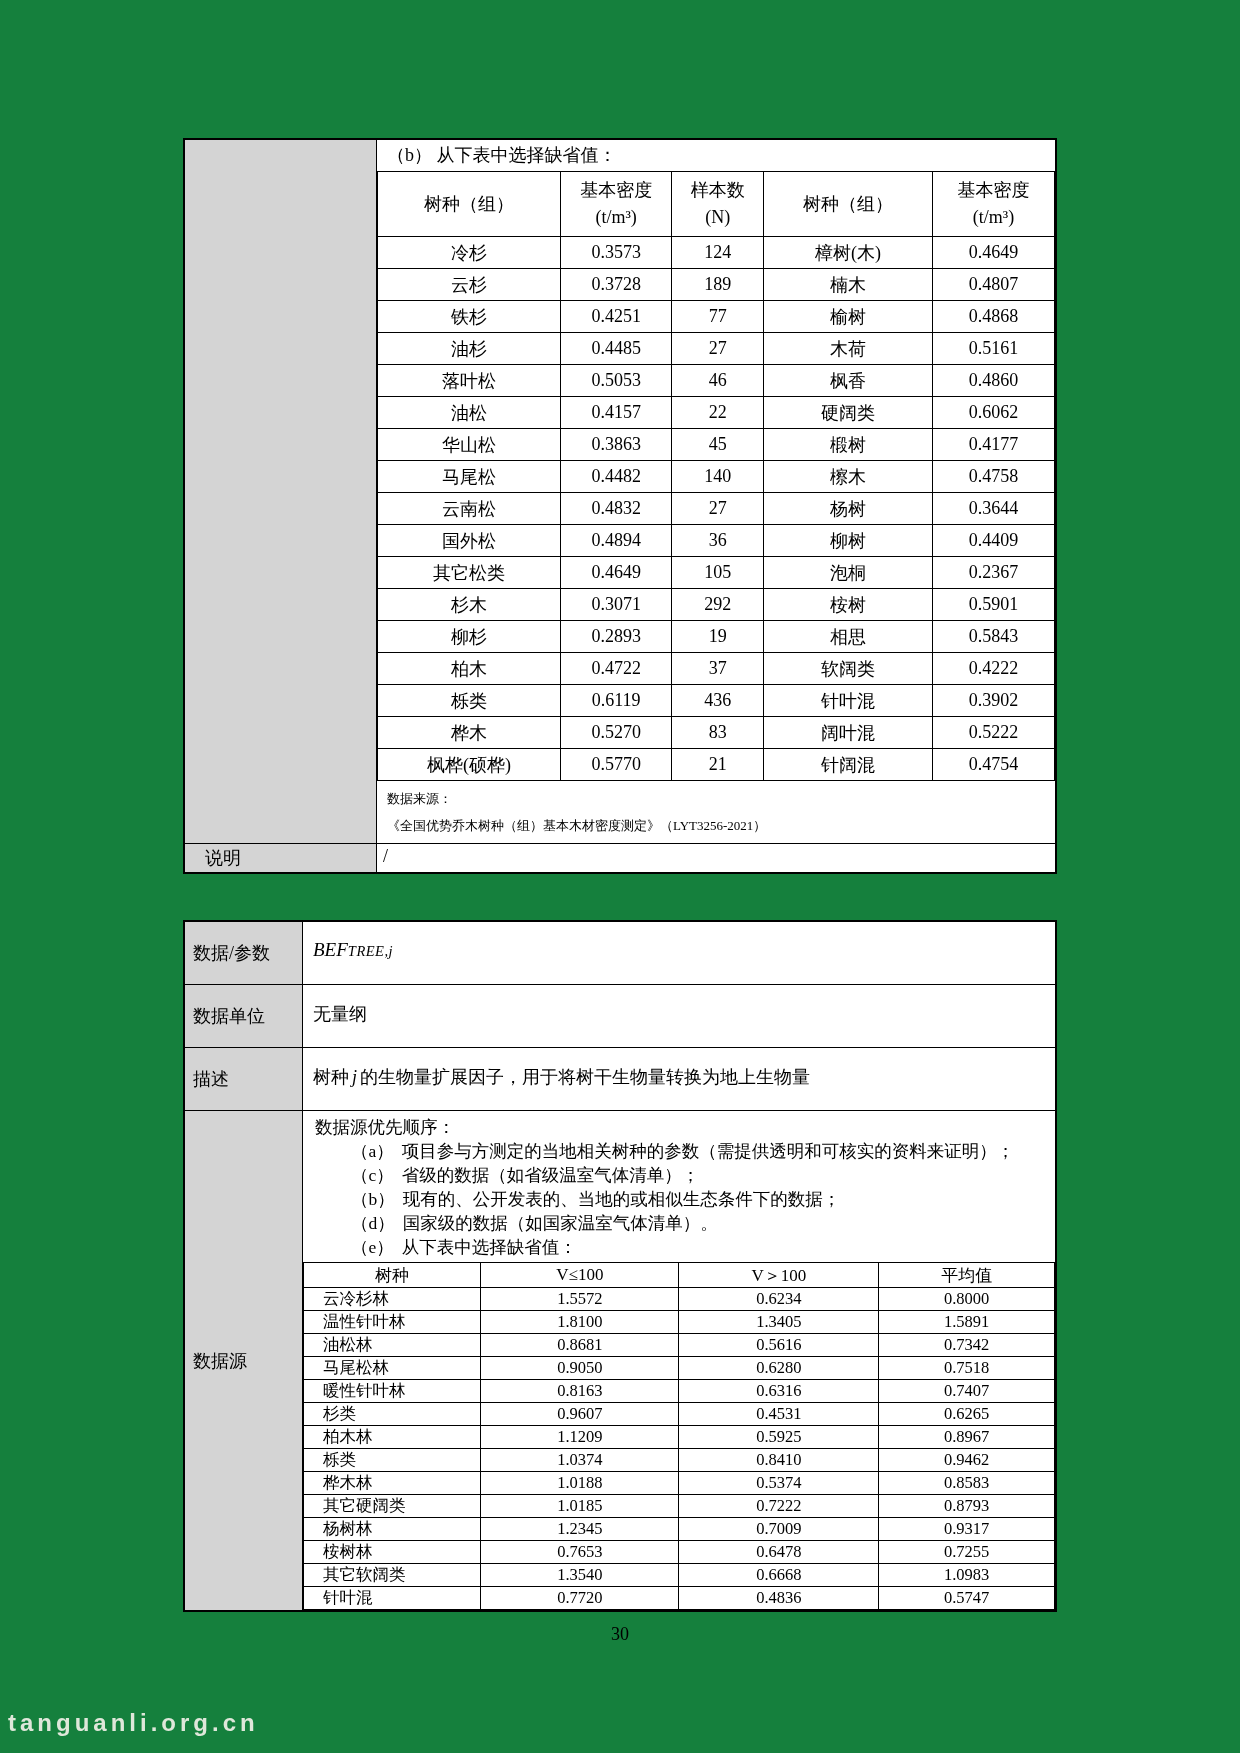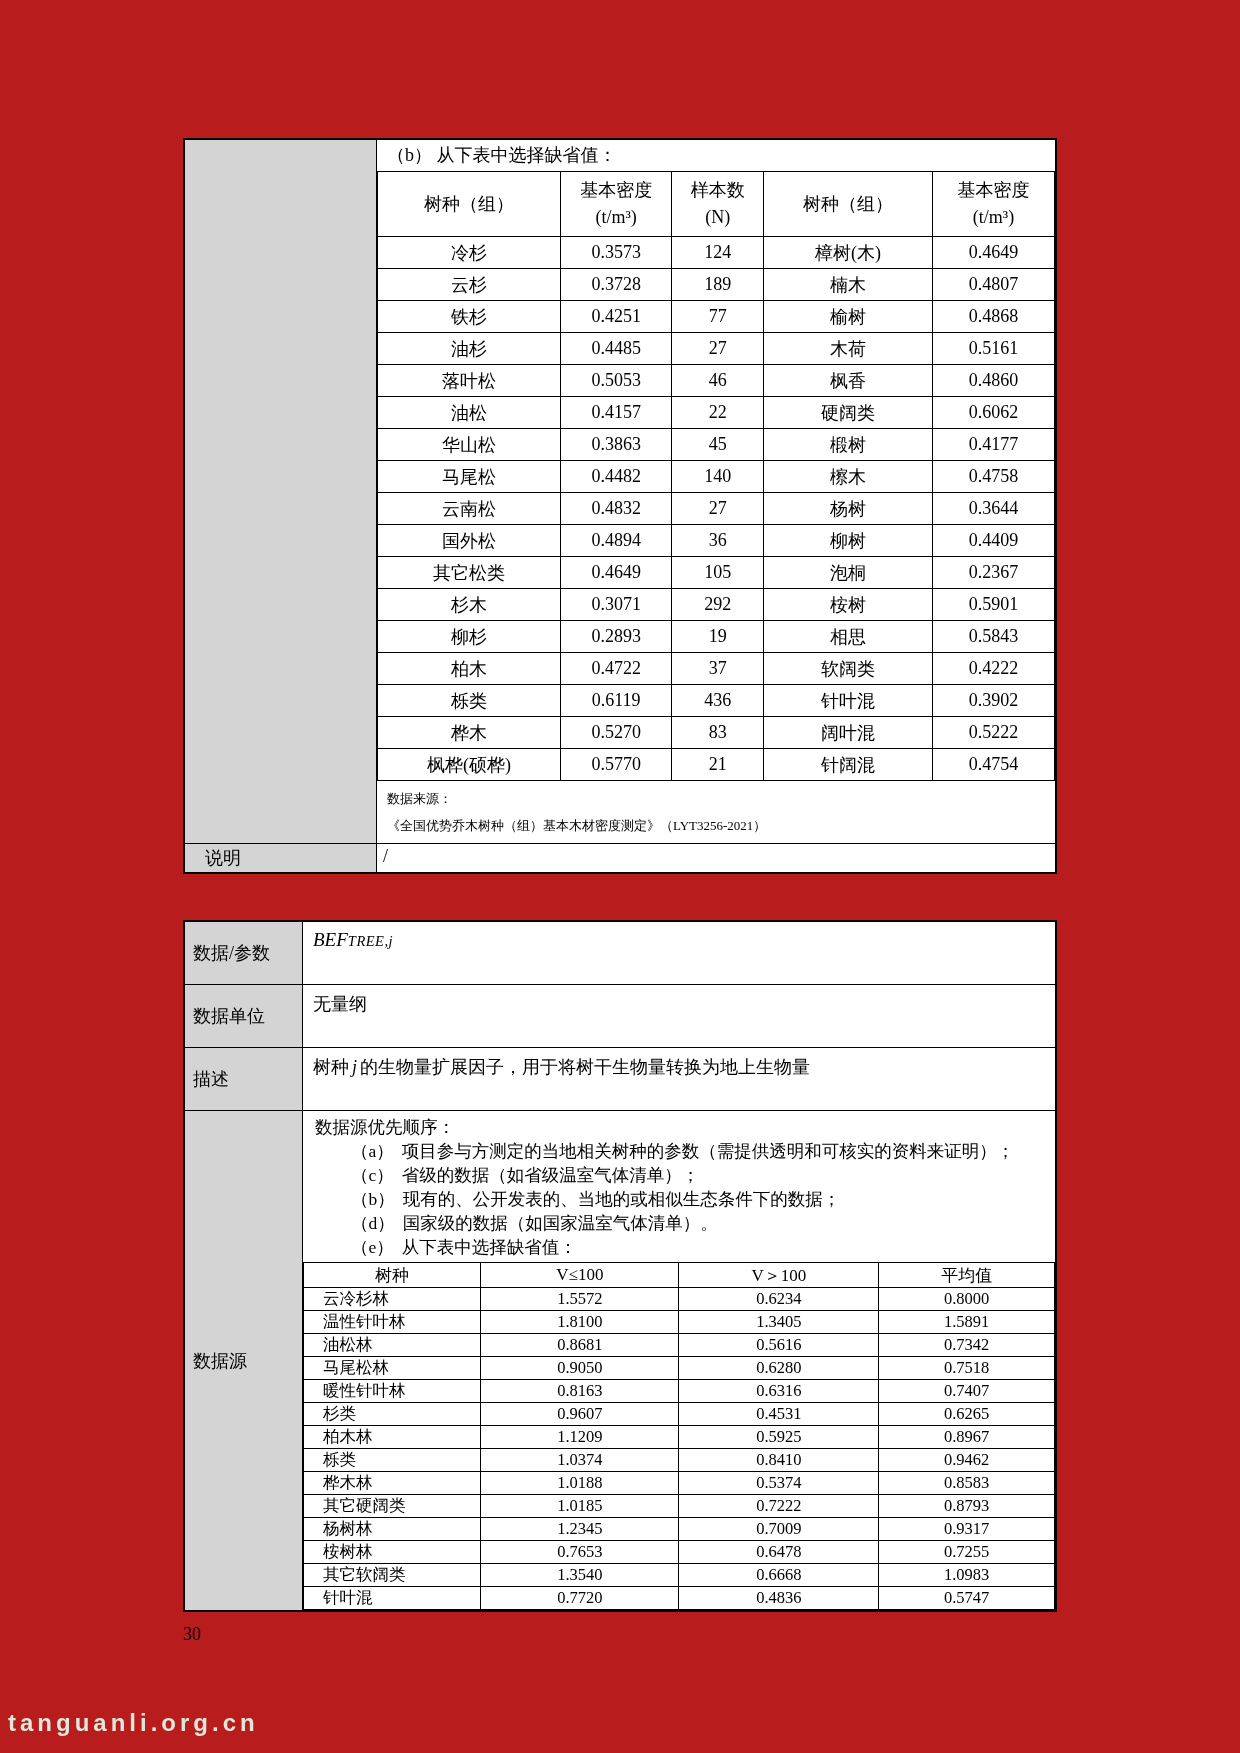--- a/index.html
+++ b/index.html
@@ -1,40 +1,40 @@
 <!DOCTYPE html>
 <html lang="zh"><head>
 <meta charset="utf-8">
 <style>
   html,body { margin:0; padding:0; background:#ffffff; }
   .page {
     position:relative;
     width:1240px; height:1753px;
-    background:#b91c1c;
+    background:#15803d;
     font-family:"Liberation Serif","DejaVu Serif",serif;
     color:#000;
     overflow:hidden;
   }
   .content { position:absolute; left:183px; top:138px; width:874px; }
 
   .block { border:2px solid #000; box-sizing:border-box; background:#fff; }
   .orow { display:grid; box-sizing:border-box; }
   .b1row1 { grid-template-columns:192px 1fr; }
   .b2row  { grid-template-columns:118px 1fr; border-top:1px solid #000; }
   .b2row.first { border-top:none; }
 
   .lblcell {
     background:#d4d4d4;
     border-right:1px solid #000;
     box-sizing:border-box;
     font-size:18px;
     padding:19px 8px;
   }
   .lblcell.vcenter { display:flex; align-items:center; }
-  .valcell { box-sizing:border-box; font-size:18px; padding:7px 10px; }
+  .valcell { box-sizing:border-box; font-size:18px; padding:17px 10px; }
 
   .optb { height:31px; line-height:31px; padding-left:10px; font-size:18px; }
 
   table { border-collapse:collapse; width:100%; table-layout:fixed; }
   th, td { border:1px solid #000; text-align:center; font-weight:normal; box-sizing:border-box; }
 
   .t1 th { font-size:18px; padding:5px 2px; vertical-align:middle; line-height:27px; }
   .t1 td { font-size:18px; height:32px; padding:0 2px; }
   .t1 .c1 { width:27%; } .t1 .c2 { width:16.5%; } .t1 .c3 { width:13.5%; }
   .t1 .c4 { width:25%; } .t1 .c5 { width:18%; }
@@ -56,21 +56,21 @@
   .prio-tag { margin-right:8px; }
 
   .t2 { margin-top:1px; }
   .t2 th { font-size:17px; height:25px; padding:0 2px; }
   .t2 td { font-size:16.5px; height:23px; padding:0 2px; }
   .t2 td:first-child { text-align:left; padding-left:19px; }
   .t2 .c1 { width:23.6%; } .t2 .c2 { width:26.4%; } .t2 .c3 { width:26.6%; } .t2 .c4 { width:23.4%; }
 
   .block2 { margin-top:46px; }
 
-  .pageno { font-size:18px; margin-top:12px; }
+  .pageno { text-align:center; font-size:18px; margin-top:12px; }
 
   .watermark {
     position:absolute; left:8px; bottom:16px;
     font-family:"Liberation Sans","DejaVu Sans",sans-serif;
     font-weight:bold; font-size:24px; letter-spacing:4px;
     color:#dfe7da;
   }
 </style>
 </head>
 <body>

